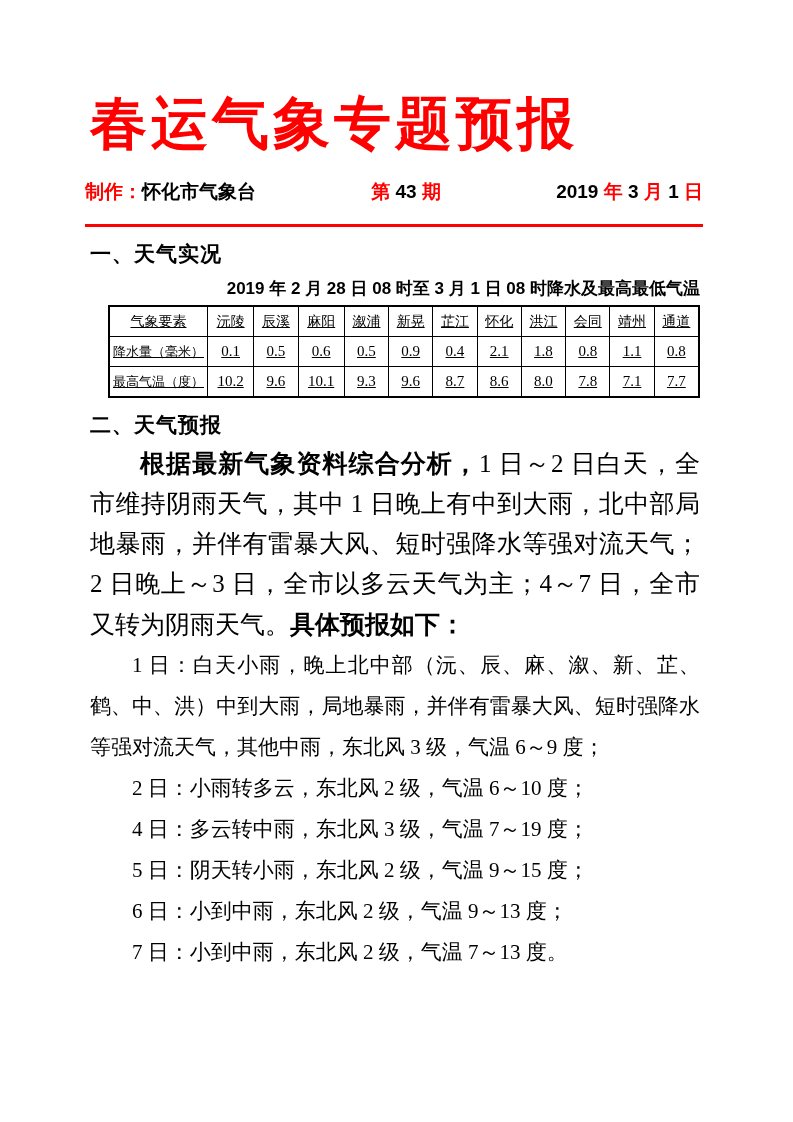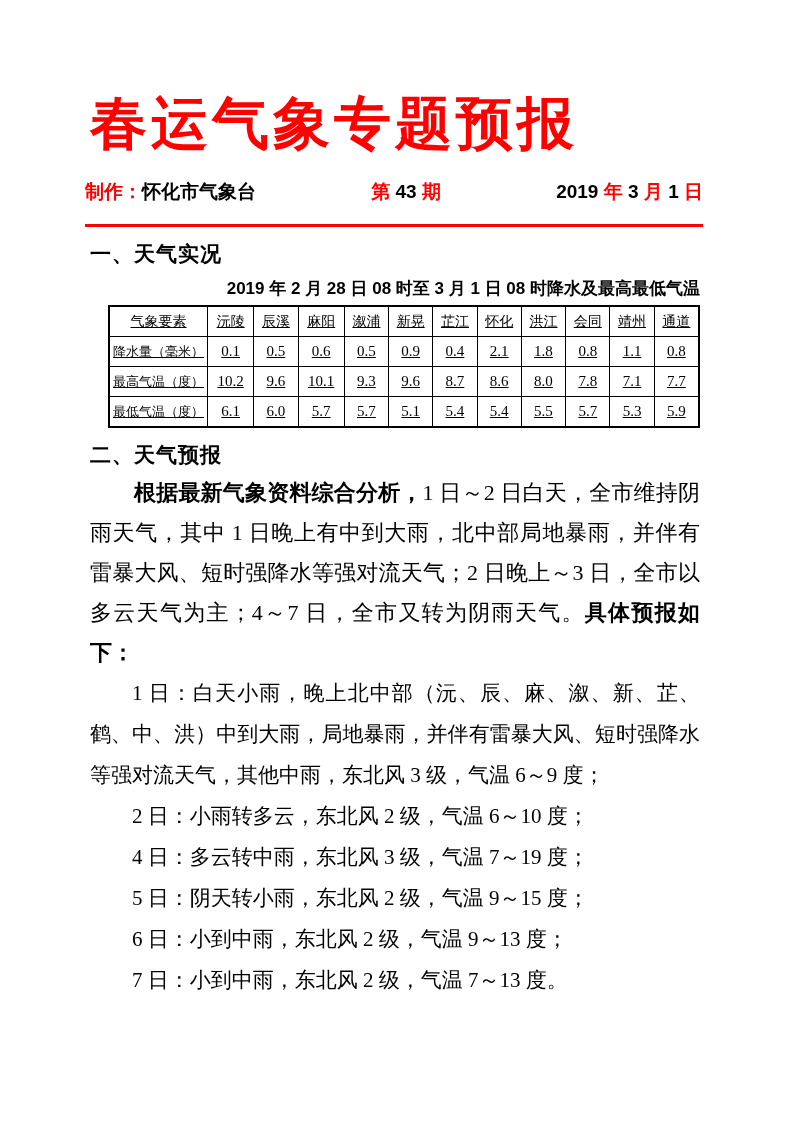--- a/index.html
+++ b/index.html
@@ -79,21 +79,21 @@
   }
   table.weather th {
     font-weight: 400;
     font-size: 14px;
     width: 44px;
   }
   table.weather th.label-col { width: 90px; }
   td.row-label { font-size: 13px; white-space: nowrap; }
   td.val { font-size: 15px; }
   .body-para {
-    font-size: 22px;
+    font-size: 25px;
     line-height: 40px;
     text-align: justify;
     text-indent: 2em;
     margin: 4px 0 0 0;
   }
   .daily-para {
     font-size: 21px;
     line-height: 41px;
     text-align: justify;
     text-indent: 2em;
@@ -161,34 +161,20 @@
         <td class="val">10.1</td>
         <td class="val">9.3</td>
         <td class="val">9.6</td>
         <td class="val">8.7</td>
         <td class="val">8.6</td>
         <td class="val">8.0</td>
         <td class="val">7.8</td>
         <td class="val">7.1</td>
         <td class="val">7.7</td>
       </tr>
-      <tr>
-        <td class="row-label">最低气温（度）</td>
-        <td class="val">6.1</td>
-        <td class="val">6.0</td>
-        <td class="val">5.7</td>
-        <td class="val">5.7</td>
-        <td class="val">5.1</td>
-        <td class="val">5.4</td>
-        <td class="val">5.4</td>
-        <td class="val">5.5</td>
-        <td class="val">5.7</td>
-        <td class="val">5.3</td>
-        <td class="val">5.9</td>
-      </tr>
     </tbody>
   </table>
 
   <h2 class="section-heading">二、天气预报</h2>
 
   <p class="body-para"><span class="bold-run">根据最新气象资料综合分析，</span><span>1 日～2 日白天，全市维持阴雨天气，其中 1 日晚上有中到大雨，北中部局地暴雨，并伴有雷暴大风、短时强降水等强对流天气；2 日晚上～3 日，全市以多云天气为主；4～7 日，全市又转为阴雨天气。</span><span class="bold-run">具体预报如下：</span></p>
 
   <p class="daily-para">1 日：白天小雨，晚上北中部（沅、辰、麻、溆、新、芷、鹤、中、洪）中到大雨，局地暴雨，并伴有雷暴大风、短时强降水等强对流天气，其他中雨，东北风 3 级，气温 6～9 度；</p>
   <p class="daily-para">2 日：小雨转多云，东北风 2 级，气温 6～10 度；</p>
   <p class="daily-para">4 日：多云转中雨，东北风 3 级，气温 7～19 度；</p>

